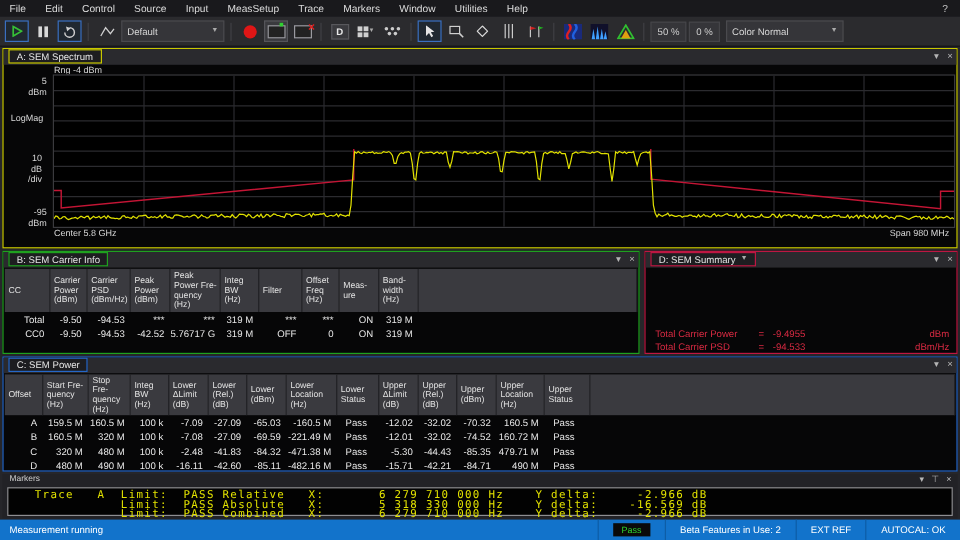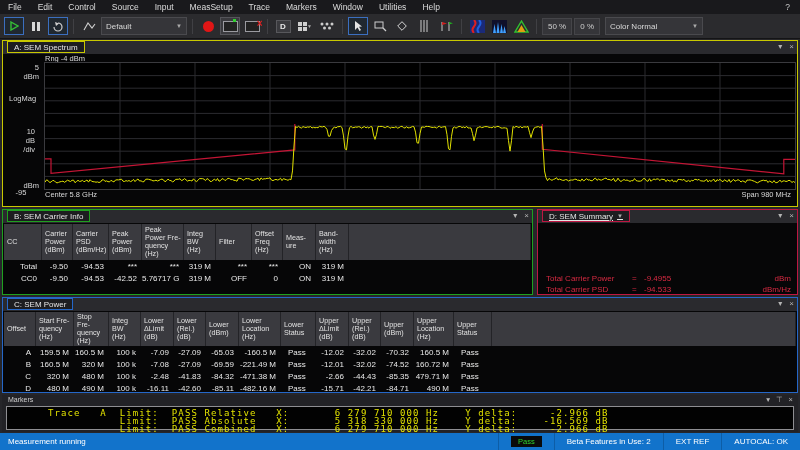--- a/index.html
+++ b/index.html
@@ -53,21 +53,21 @@
   
   .sum-line{position:absolute;left:8px;right:6px;height:10px;font-size:8px;display:flex;margin-top:24px;}
   .sum-label{width:86px;}
   .sum-eq{width:12px;}
   .sum-val{width:46px;}
   .sum-unit{margin-left:auto;text-align:right;}
   
   .markers-title{position:absolute;left:6px;top:1px;font-size:7px;color:#cfcfcf;}
   .markers-ctrl{position:absolute;right:5px;top:0;display:flex;gap:6px;font-size:7.5px;color:#b8b8b8;}
   .markers-box{position:absolute;left:4px;top:11px;right:4px;bottom:2px;background:#020202;
-               border:1px solid #8e8e92;padding-left:19px;}
+               border:1px solid #8e8e92;}
   .marker-row{white-space:pre;font-family:"DejaVu Sans Mono", monospace;font-size:9px;
               letter-spacing:1.1px;line-height:8px;color:#e2e200;padding-left:22px;}
   
   .statusbar{position:absolute;left:0;top:433px;width:800px;height:17px;background:#1273cb;
              display:flex;align-items:center;font-size:8px;color:#fff;}
   .status-left{padding-left:8px;}
   .status-right{margin-left:auto;display:flex;align-items:center;height:100%;}
   .status-item{padding:0 12px;height:100%;display:flex;align-items:center;border-left:1px solid #0d5da6;}
   .pass-badge{background:#0a0a0a;color:#2fd42f;padding:1px 7px;font-size:7.5px;}
 </style>
@@ -233,21 +233,21 @@
       <span>×</span>
     </div>
   </div>
   <div class="axis-label" style="left:42px;top:13px;">Rng -4 dBm</div>
   <div class="axis-label" style="left:0;top:22px;width:36px;text-align:right;">5</div>
   <div class="axis-label" style="left:0;top:31px;width:36px;text-align:right;">dBm</div>
   <div class="axis-label" style="left:6px;top:53px;">LogMag</div>
   <div class="axis-label" style="left:0;top:86px;width:32px;text-align:right;">10</div>
   <div class="axis-label" style="left:0;top:95px;width:32px;text-align:right;">dB</div>
   <div class="axis-label" style="left:0;top:104px;width:32px;text-align:right;">/div</div>
-  <div class="axis-label" style="left:0;top:131px;width:36px;text-align:center;margin-top:16px;">-95</div>
+  <div class="axis-label" style="left:0;top:131px;width:36px;text-align:right;">-95</div>
   <div class="axis-label" style="left:0;top:140px;width:36px;text-align:right;">dBm</div>
   <div class="plotbox">
     <svg id="specsvg" width="750" height="126" viewBox="0 0 750 126" preserveAspectRatio="none">
         <line x1="75" y1="0" x2="75" y2="126" stroke="#2b2b2f" stroke-width="1"></line>
         <line x1="150" y1="0" x2="150" y2="126" stroke="#2b2b2f" stroke-width="1"></line>
         <line x1="225" y1="0" x2="225" y2="126" stroke="#2b2b2f" stroke-width="1"></line>
         <line x1="300" y1="0" x2="300" y2="126" stroke="#2b2b2f" stroke-width="1"></line>
         <line x1="375" y1="0" x2="375" y2="126" stroke="#2b2b2f" stroke-width="1"></line>
         <line x1="450" y1="0" x2="450" y2="126" stroke="#2b2b2f" stroke-width="1"></line>
         <line x1="525" y1="0" x2="525" y2="126" stroke="#2b2b2f" stroke-width="1"></line>
@@ -335,21 +335,21 @@
         <div class="dt-c" style="width: 31px;">0</div>
         <div class="dt-c" style="width: 33px;">ON</div>
         <div class="dt-c" style="width: 33px;">319 M</div>
         <div class="dt-c" style="width: auto;"></div>
       </div>
     </div>
 </div>
 
 <div class="win" style="left:537px;top:209px;width:261px;height:86px;border-color:#bd1742;">
   <div class="win-title">
-    <div class="win-tab" style="border-color:#bd1742;text-decoration:underline;">
+    <div class="win-tab" style="border-color:#bd1742;">
       <span>D: SEM Summary</span>
       <span style="font-size:6px;color:#aaa;">▼</span>
     </div>
     <div class="win-ctrl">
       <span>▾</span>
       <span>×</span>
     </div>
   </div>
   <div id="summaryLines">
       <div class="sum-line" style="top: 40px; color: rgb(216, 42, 66);">
@@ -460,21 +460,21 @@
       <div class="dt-row">
         <div class="dt-c" style="width: 32px;">C</div>
         <div class="dt-c" style="width: 38px;">320 M</div>
         <div class="dt-c" style="width: 35px;">480 M</div>
         <div class="dt-c" style="width: 32px;">100 k</div>
         <div class="dt-c" style="width: 33px;">-2.48</div>
         <div class="dt-c" style="width: 32px;">-41.83</div>
         <div class="dt-c" style="width: 33px;">-84.32</div>
         <div class="dt-c" style="width: 42px;">-471.38 M</div>
         <div class="dt-c left" style="width: 35px;">Pass</div>
-        <div class="dt-c" style="width: 33px;">-2.66</div>
+        <div class="dt-c" style="width: 33px;">-5.30</div>
         <div class="dt-c" style="width: 32px;">-44.43</div>
         <div class="dt-c" style="width: 33px;">-85.35</div>
         <div class="dt-c" style="width: 40px;">479.71 M</div>
         <div class="dt-c left" style="width: 38px;">Pass</div>
         <div class="dt-c" style="width: auto;"></div>
       </div>
       <div class="dt-row">
         <div class="dt-c" style="width: 32px;">D</div>
         <div class="dt-c" style="width: 38px;">480 M</div>
         <div class="dt-c" style="width: 35px;">490 M</div>

